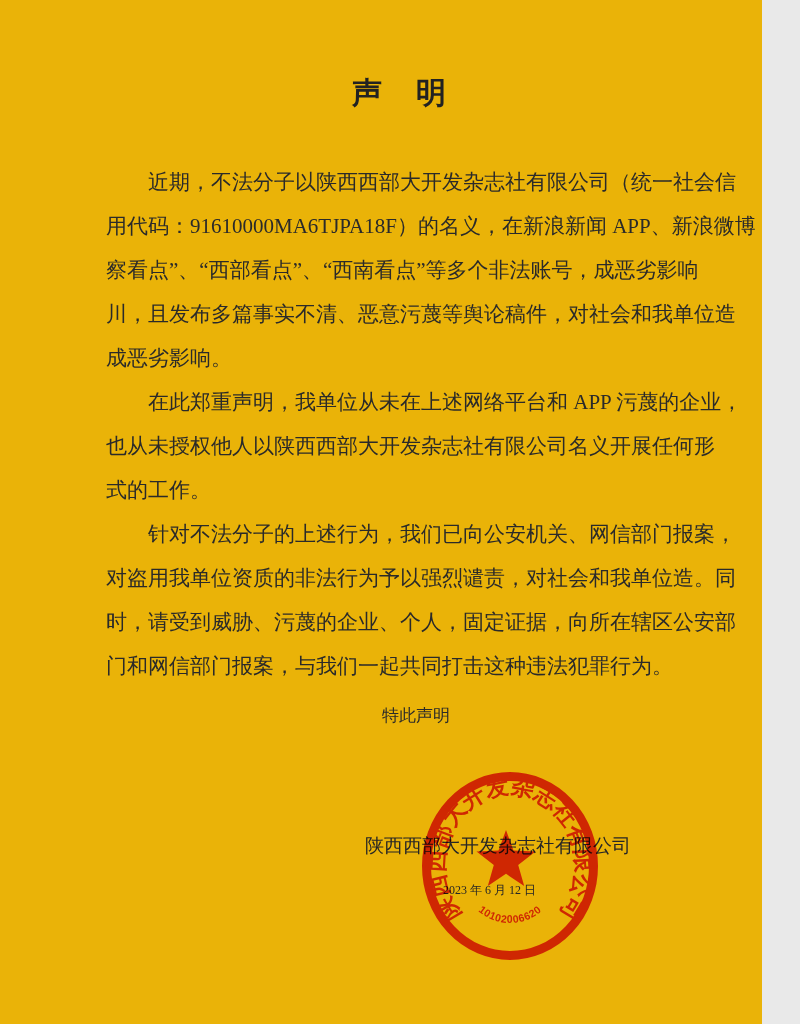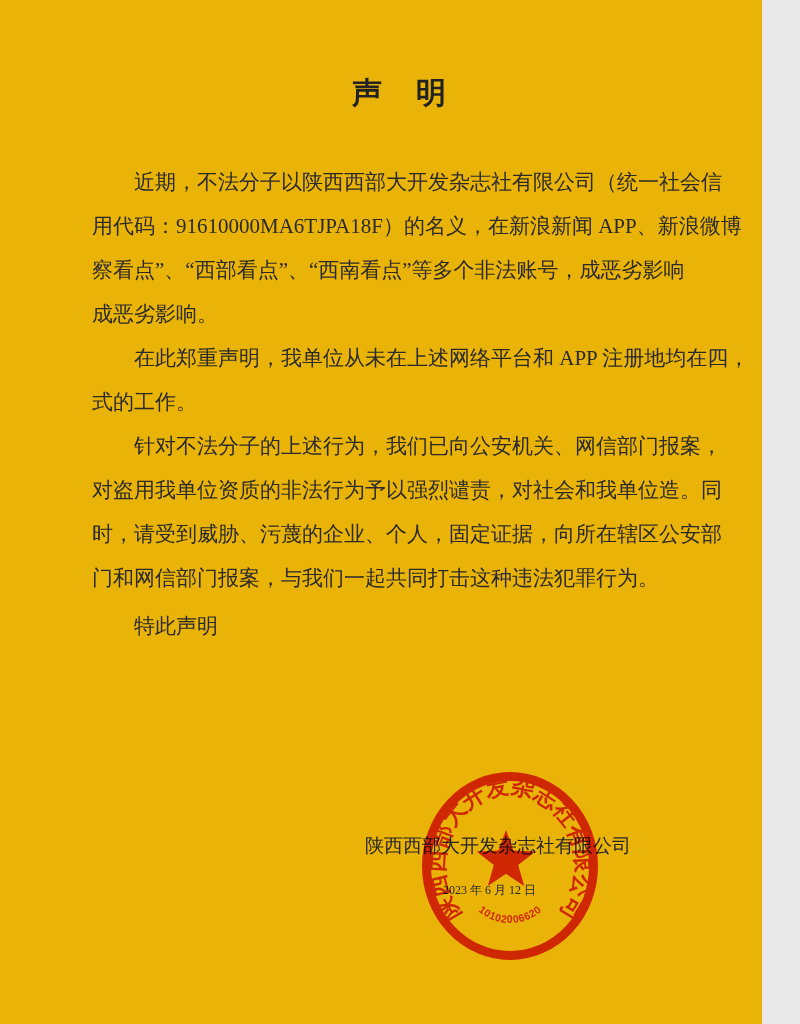--- a/index.html
+++ b/index.html
@@ -20,39 +20,38 @@
     top:71px;left:0;width:800px;height:44px;
     line-height:44px;
     text-align:center;
     font-size:30px;
     font-weight:700;
     letter-spacing:2px;
     color:#222;
   }
   .body-text{
     position:absolute;
-    top:160px;left:92px;width:586px;
+    top:160px;left:106px;width:586px;
     font-size:21px;
   }
   .line{
     height:44px;
     line-height:44px;
     white-space:nowrap;
     text-align:justify;
     text-align-last:justify;
   }
   .line.first{ text-indent:2em; }
   .line.last{ text-align-last:left; }
   .closing-line{
     height:44px;line-height:44px;
     margin-top:6px;
     text-indent:2em;
-    font-size:21px;
-    text-align:left;
-    font-family:Liberation Mono, monospace;
+    font-size:17px;
+    text-align:center;
   }
   .sig-company{
     position:absolute;
     top:824px;left:365px;height:44px;line-height:44px;
     font-size:19px;
     color:#262626;
     white-space:nowrap;
   }
   .sig-date{
     position:absolute;
@@ -77,23 +76,25 @@
 <body>
 
 <div class="page">
 
   <div class="doc-title">声　明</div>
 
   <div class="body-text">
     <div class="line first">近期，不法分子以陕西西部大开发杂志社有限公司（统一社会信</div>
     <div class="line">用代码：91610000MA6TJPA18F）的名义，在新浪新闻 APP、新浪微博</div>
     <div class="line">察看点”、“西部看点”、“西南看点”等多个非法账号，成恶劣影响</div>
+    <div class="line">川，且发布多篇事实不清、恶意污蔑等舆论稿件，对社会和我单位造</div>
     <div class="line last">成恶劣影响。</div>
 
-    <div class="line first">在此郑重声明，我单位从未在上述网络平台和 APP 注册地均在四，</div>
+    <div class="line first">在此郑重声明，我单位从未在上述网络平台和 APP 污蔑的企业，</div>
+    <div class="line">也从未授权他人以陕西西部大开发杂志社有限公司名义开展任何形</div>
     <div class="line last">式的工作。</div>
 
     <div class="line first">针对不法分子的上述行为，我们已向公安机关、网信部门报案，</div>
     <div class="line">对盗用我单位资质的非法行为予以强烈谴责，对社会和我单位造。同</div>
     <div class="line">时，请受到威胁、污蔑的企业、个人，固定证据，向所在辖区公安部</div>
     <div class="line last">门和网信部门报案，与我们一起共同打击这种违法犯罪行为。</div>
 
     <div class="closing-line">特此声明</div>
   </div>
 

